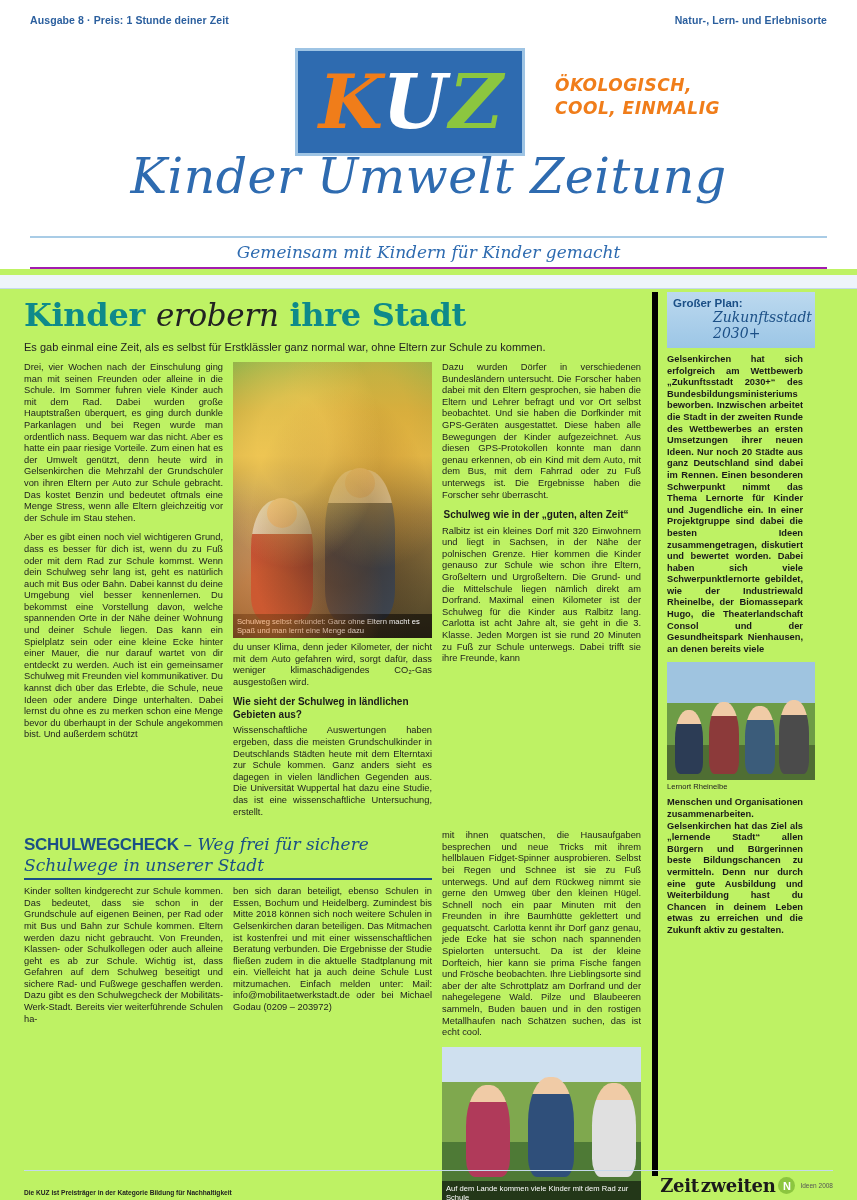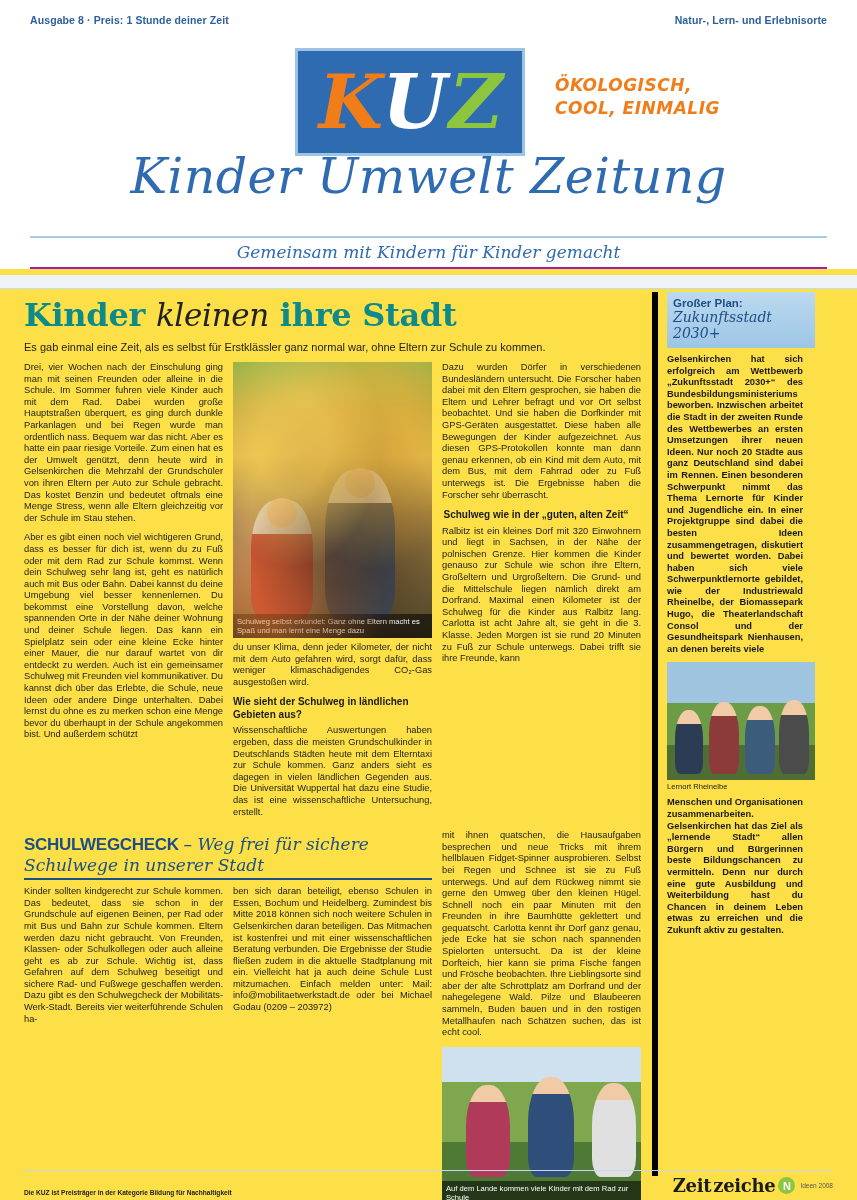--- a/index.html
+++ b/index.html
@@ -8,21 +8,21 @@
     width: 857px; height: 1200px;
     background: #ffffff;
     font-family: "Liberation Sans", sans-serif;
     color: #1a1a1a;
     position: relative;
     overflow: hidden;
   }
   .page {
     width: 857px; height: 1200px;
     position: relative;
-    background: #fde047;
+    background: #bef264;
   }
   
   .masthead {
     position: relative;
     padding: 14px 30px 0 30px;
     background: #ffffff;
   }
   .mast-top {
     display: flex;
     justify-content: space-between;
@@ -203,21 +203,21 @@
     background: linear-gradient(180deg,#bcd9ef,#9cc6e6);
     padding: 5px 6px 7px 6px;
     margin-bottom: 6px;
   }
   .side-head .l1 {
     font-size: 11.5px; font-weight:bold; color:#1b4f86;
   }
   .side-head .l2 {
     font-family:"DejaVu Serif", serif;
     font-style: italic;
-    font-size: 14px; color:#1b4f86; line-height:16px;
+    font-size: 14px; color:#1b4f86; line-height:16px;margin-left:40px;
   }
   p.side-body {
     font-size: 9.3px; line-height: 11.6px; text-align: justify; margin:0 12px 7px 0;font-weight:bold;
   }
   .side-photo {
     height: 118px;
     background: linear-gradient(180deg,#9fc4e0 0 35%, #6d9c46 35% 70%, #4f6e33 70% 100%);
     position:relative; overflow:hidden; margin-bottom:2px;
   }
   .side-photo .p1,.side-photo .p2,.side-photo .p3,.side-photo .p4{
@@ -322,21 +322,21 @@
   </div>
   <div class="blue-rule"></div>
 
   <div class="content">
     <div class="layout">
 
       <div class="main-area">
 
         <h1 class="headline">
           <span>Kinder</span>
-          <span class="script">kleinen</span>
+          <span class="script">erobern</span>
           <span>ihre Stadt</span>
         </h1>
         <p class="standfirst">Es gab einmal eine Zeit, als es selbst für Erstklässler ganz normal war, ohne Eltern zur Schule zu kommen.</p>
 
         <div class="cols3">
 
           <div class="col">
             <p class="body">Drei, vier Wochen nach der Einschulung ging man mit seinen Freunden oder alleine in die Schule. Im Sommer fuhren viele Kinder auch mit dem Rad. Dabei wurden große Hauptstraßen überquert, es ging durch dunkle Parkanlagen und bei Regen wurde man ordentlich nass. Bequem war das nicht. Aber es hatte ein paar riesige Vorteile. Zum einen hat es der Umwelt genützt, denn heute wird in Gelsenkirchen die Mehrzahl der Grundschüler von ihren Eltern per Auto zur Schule gebracht. Das kostet Benzin und bedeutet oftmals eine Menge Stress, wenn alle Eltern gleichzeitig vor der Schule im Stau stehen.</p>
             <p class="body">Aber es gibt einen noch viel wichtigeren Grund, dass es besser für dich ist, wenn du zu Fuß oder mit dem Rad zur Schule kommst. Wenn dein Schulweg sehr lang ist, geht es natürlich auch mit Bus oder Bahn. Dabei kannst du deine Umgebung viel besser kennenlernen. Du bekommst eine Vorstellung davon, welche spannenden Orte in der Nähe deiner Wohnung und deiner Schule liegen. Das kann ein Spielplatz sein oder eine kleine Ecke hinter einer Mauer, die nur darauf wartet von dir entdeckt zu werden. Auch ist ein gemeinsamer Schulweg mit Freunden viel kommunikativer. Du kannst dich über das Erlebte, die Schule, neue Ideen oder andere Dinge unterhalten. Dabei lernst du ohne es zu merken schon eine Menge bevor du überhaupt in der Schule angekommen bist. Und außerdem schützt</p>
           </div>
@@ -405,19 +405,19 @@
         <p class="side-body">Menschen und Organisationen zusammenarbeiten. Gelsenkirchen hat das Ziel als „lernende Stadt“ allen Bürgern und Bürgerinnen beste Bildungschancen zu vermitteln. Denn nur durch eine gute Ausbildung und Weiterbildung hast du Chancen in deinem Leben etwas zu erreichen und die Zukunft aktiv zu gestalten.</p>
       </div>
 
     </div>
   </div>
 
   <div class="footer">
     <div class="footer-note">Die KUZ ist Preisträger in der Kategorie Bildung für Nachhaltigkeit</div>
     <div class="zeitzeichen">
       <span class="zz-text">Zeit</span>
-      <span class="zz-text">zeiche</span>
+      <span class="zz-text">zweiten</span>
       <span class="zz-circle">N</span>
       <span class="zz-sub">Ideen 2008</span>
     </div>
   </div>
 
 </div>
 
 </body></html>

